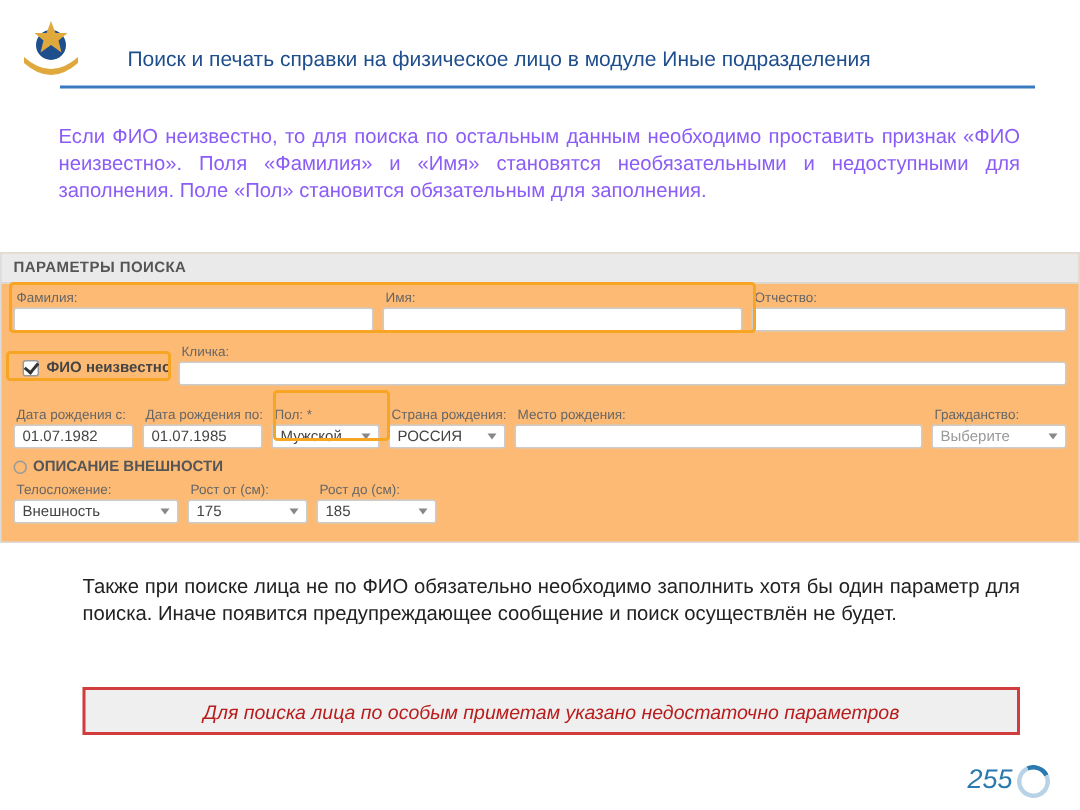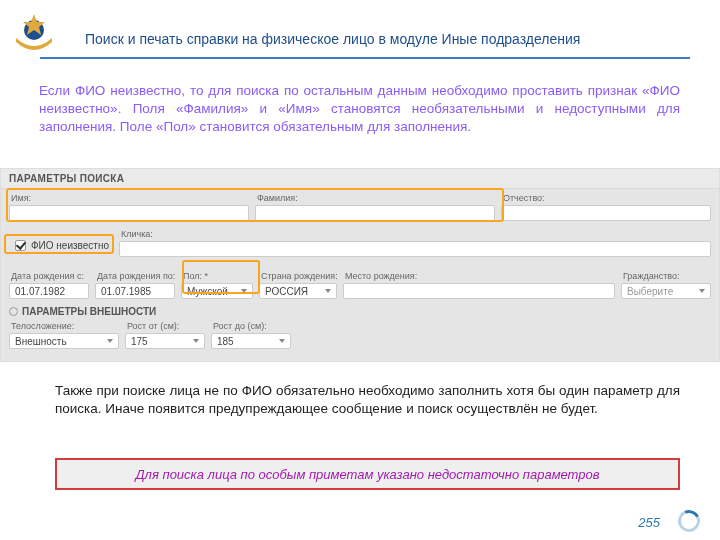--- a/index.html
+++ b/index.html
@@ -36,21 +36,21 @@
     position: absolute;
     top: 82px; left: 39px; right: 40px;
     font-size: 13.5px;
     color: #8b5cf6;
     line-height: 1.35;
     text-align: justify;
   }
   .form-panel {
     position: absolute;
     top: 168px; left: 0; right: 0;
-    background: #e5e5e5;
+    background: #fdba74;
     border: 1px solid #ddd;
     font-size: 10px;
     color: #555;
     padding-bottom: 8px;
   }
   .form-header {
     background: #eaeaea;
     border-bottom: 1px solid #d8d8d8;
     padding: 4px 8px;
     font-size: 10px;
@@ -83,21 +83,21 @@
     width: 0; height: 0;
     border-left: 3px solid transparent;
     border-right: 3px solid transparent;
     border-top: 4px solid #888;
   }
   .fcheck {
     display: inline-flex;
     align-items: center;
     gap: 5px;
     font-size: 10px;
-    font-weight: normal;
+    font-weight: bold;
     color: #444;
     padding: 3px 6px;
   }
   .fcheck .box {
     width: 11px; height: 11px;
     border: 1px solid #999;
     border-radius: 2px;
     background: #fff;
     position: relative;
   }
@@ -141,28 +141,28 @@
   }
   .warning-box {
     position: absolute;
     top: 458px; left: 55px; right: 40px;
     height: 32px;
     background: #efefef;
     border: 2px solid #d23c3c;
     display: flex;
     align-items: center;
     justify-content: center;
-    color: #a21caf;
+    color: #b91c1c;
     font-size: 13px;
     font-style: italic;
   }
   .pagenum {
     position: absolute;
-    bottom: 10px; right: 60px;
-    font-size: 13px;
+    bottom: 10px; right: 45px;
+    font-size: 18px;
     font-style: italic;
     color: #2a7ab0;
   }
   .swirl {
     position: absolute;
     bottom: 8px; right: 20px;
     width: 22px; height: 22px;
     border: 3px solid #b9d3e6;
     border-top-color: #2a7ab0;
     border-radius: 50%;
@@ -181,25 +181,25 @@
 <div class="title-rule"></div>
 <div class="page-title">Поиск и печать справки на физическое лицо в модуле Иные подразделения</div>
 
 <div class="intro">Если ФИО неизвестно, то для поиска по остальным данным необходимо проставить признак «ФИО неизвестно». Поля «Фамилия» и «Имя» становятся необязательными и недоступными для заполнения. Поле «Пол» становится обязательным для заполнения.</div>
 
 <div class="form-panel">
   <div class="form-header">ПАРАМЕТРЫ ПОИСКА</div>
 
   <div class="form-row">
     <div class="fcol" style="width:240px">
+      <div class="flabel">Фамилия:</div>
+      <div class="finput"></div>
+    </div>
+    <div class="fcol" style="width:240px">
       <div class="flabel">Имя:</div>
-      <div class="finput"></div>
-    </div>
-    <div class="fcol" style="width:240px">
-      <div class="flabel">Фамилия:</div>
       <div class="finput"></div>
     </div>
     <div class="fcol" style="flex:1">
       <div class="flabel">Отчество:</div>
       <div class="finput"></div>
     </div>
   </div>
 
   <div class="form-row">
     <div class="fcol" style="flex:1; margin-left:110px">
@@ -248,21 +248,21 @@
       <div class="flabel">Гражданство:</div>
       <div class="fselect">
           <span style="color:#999">Выберите</span>
           <span class="caret"></span>
         </div>
     </div>
   </div>
 
   <div class="sect-title">
     <span class="circ"></span>
-    <span>ПАРАМЕТРЫ ВНЕШНОСТИ</span>
+    <span>ОПИСАНИЕ ВНЕШНОСТИ</span>
   </div>
   <div class="form-row">
     <div class="fcol" style="width:110px">
       <div class="flabel">Телосложение:</div>
       <div class="fselect">
           <span>Внешность</span>
           <span class="caret"></span>
         </div>
     </div>
     <div class="fcol" style="width:80px">

